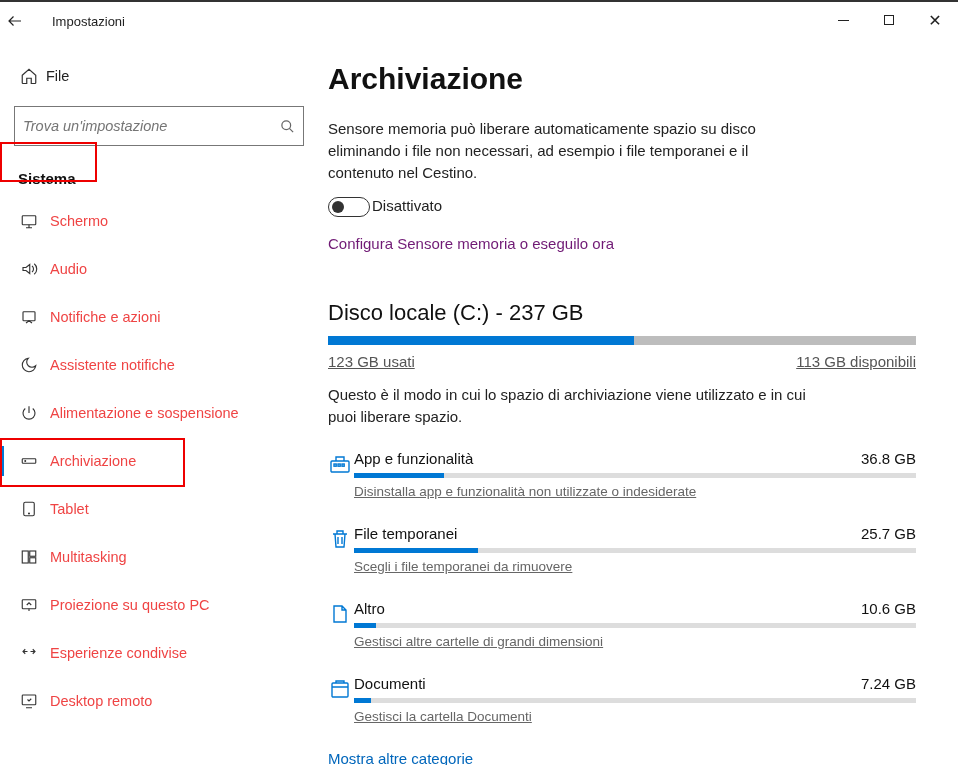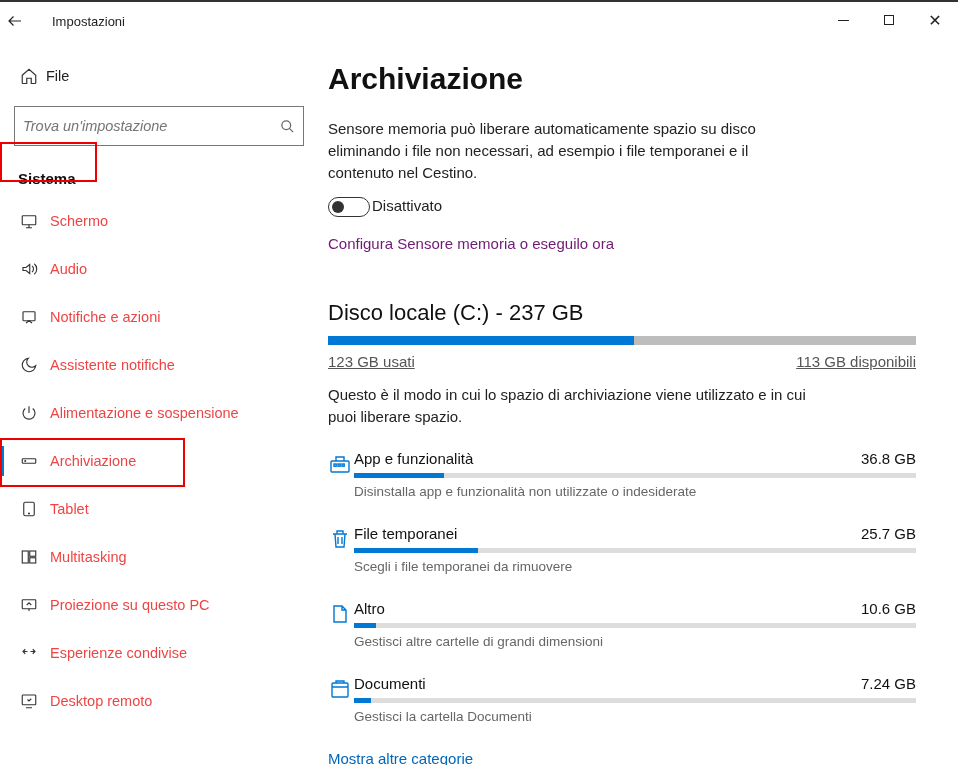--- a/index.html
+++ b/index.html
@@ -51,21 +51,21 @@
   .disk-bar .fill { position: absolute; left: 0; top: 0; height: 100%; background: #0078d4; }
   .disk-meta { display: flex; justify-content: space-between; font-size: 15px; color: #555; margin-bottom: 14px; text-decoration: underline; }
   .disk-desc { font-size: 15px; line-height: 1.45; margin-bottom: 22px; max-width: 480px; }
 
   .cat { display: flex; margin-bottom: 26px; cursor: pointer; }
   .cat .cicon { width: 26px; font-size: 22px; color: #0078d4; padding-top: 2px; text-align: center; }
   .cat .cbody { flex: 1; }
   .cat .crow { display: flex; justify-content: space-between; font-size: 15px; color: #111; }
   .cat .cbar { height: 5px; background: #ddd; margin: 6px 0 6px 0; position: relative; }
   .cat .cbar .cfill { position: absolute; left: 0; top: 0; height: 100%; background: #0078d4; }
-  .cat .chint { font-size: 13.5px; color: #666; }
+  .cat .chint { font-size: 13.5px; color: #666; text-decoration: underline; }
 
   .more-link { color: #0066bb; font-size: 15px; cursor: pointer; margin-top: 2px; }
 
   svg { display: block; }
 </style>
 </head>
 <body>
 
 <div class="titlebar">
   <div class="back">

